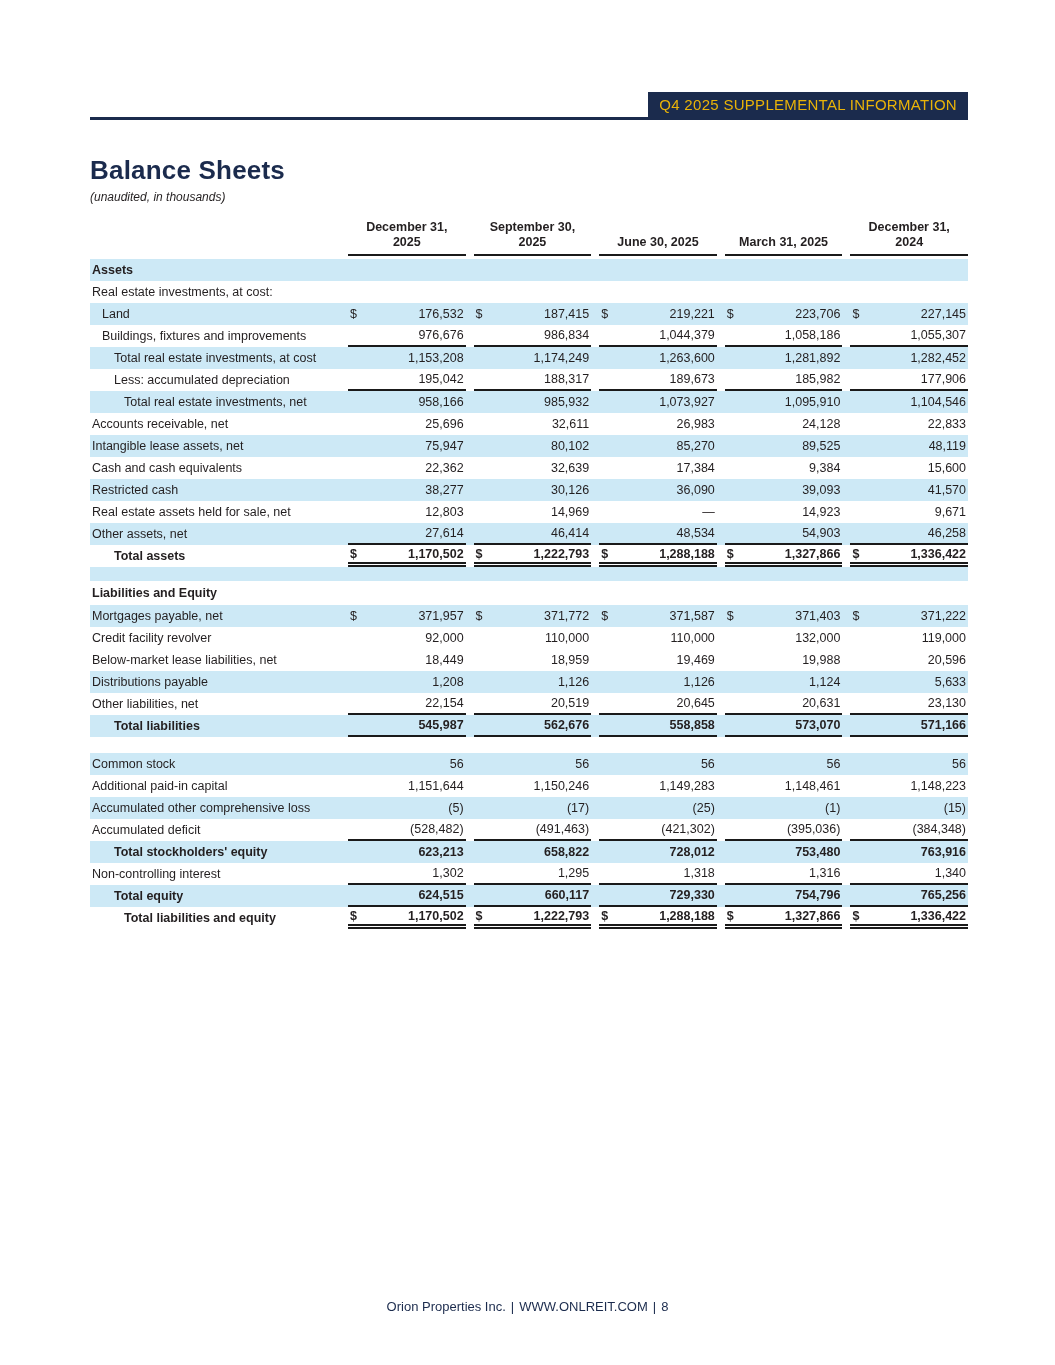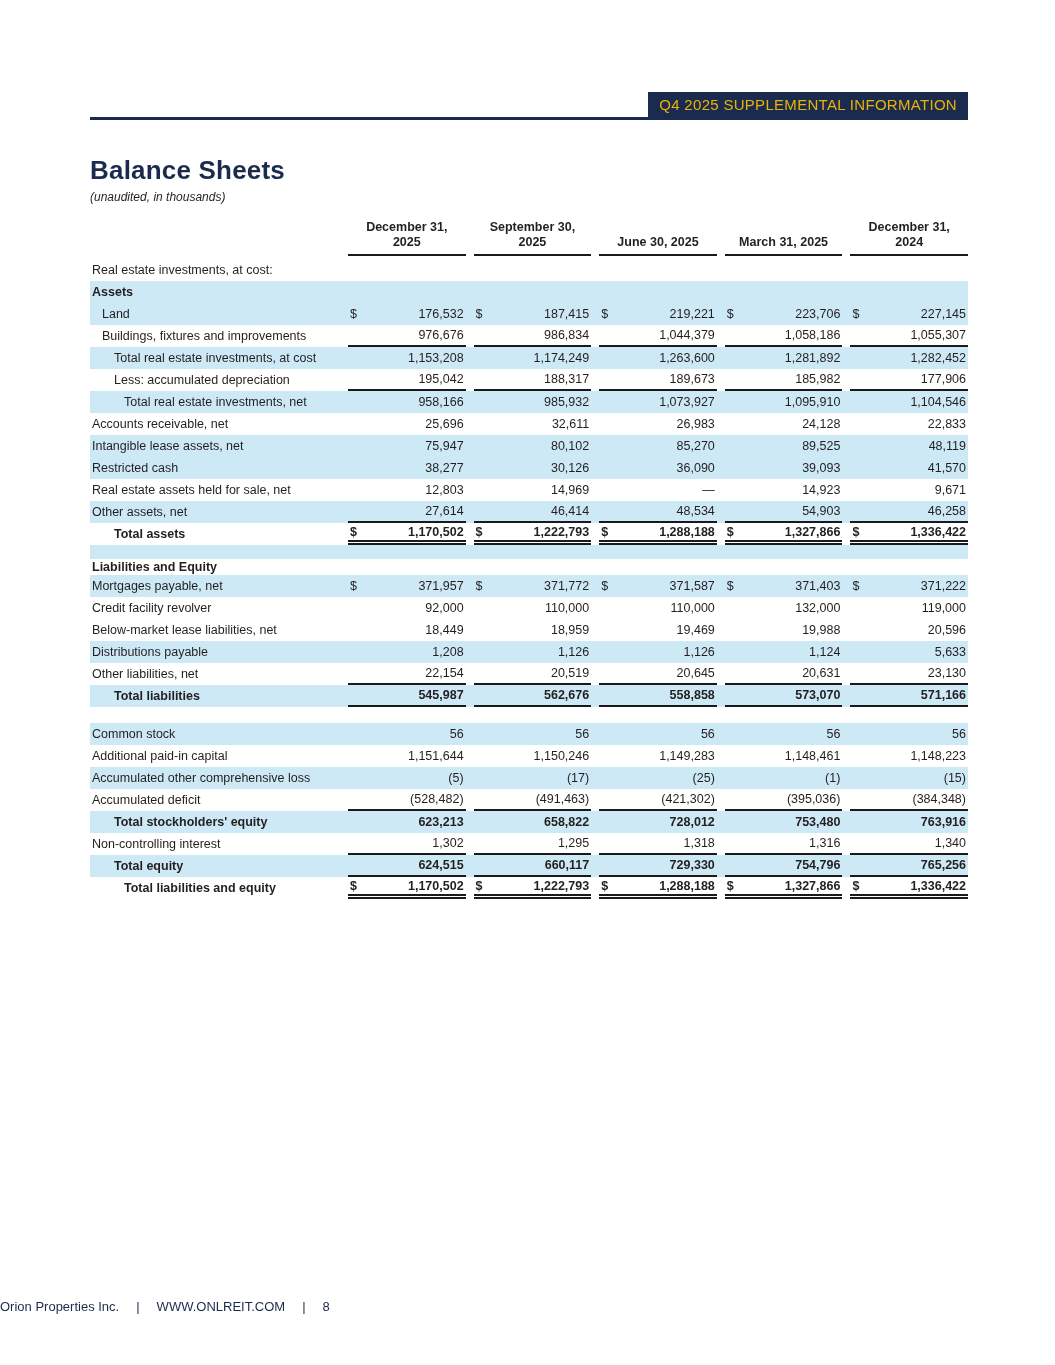--- a/index.html
+++ b/index.html
@@ -68,26 +68,26 @@
   .row .label.ind3{padding-left:34px;}
   .cell{
     display:flex;align-items:center;justify-content:flex-end;
     font-size:12.5px;padding-right:2px;padding-left:2px;
   }
   .cell .cur{margin-right:auto;}
   .row.bb .cell{border-bottom:2px solid var(--rule-black);}
   .row.dbl .cell{border-bottom:5px double var(--rule-black);}
   .row.spacer-blue{height:14px;background:var(--row-blue);}
   .row.spacer-white{height:16px;background:transparent;}
-  .row.section-tall{height:16px;}
+  .row.section-tall{height:24px;}
 
   
   .footer{
     position:absolute;top:1299px;left:0;width:1055px;
-    display:flex;align-items:center;gap:17px;
+    display:flex;justify-content:center;align-items:center;gap:5px;
     font-size:13px;color:var(--navy);
   }
   .footer .sep{color:var(--navy);}
 </style>
 </head>
 <body>
 
 <div class="content">
 
   <div class="header-band">
@@ -103,26 +103,26 @@
     <div class="hcell">December 31,
 2025</div>
         <div class="hcell">September 30,
 2025</div>
         <div class="hcell">June 30, 2025</div>
         <div class="hcell">March 31, 2025</div>
         <div class="hcell">December 31,
 2024</div>
       </div>
     <div id="table-rows">
+        <div class="grid-row row bg-blue bold">
+          <div class="label ind0">Assets</div>
+        </div>
         <div class="grid-row row bg-white">
           <div class="label ind0">Real estate investments, at cost:</div>
         </div>
-        <div class="grid-row row bg-blue bold">
-          <div class="label ind0">Assets</div>
-        </div>
         <div class="grid-row row bg-blue">
           <div class="label ind1">Land</div>
           <div class="cell">
             <span class="cur">$</span>
             <span>176,532</span>
           </div>
           <div class="cell">
             <span class="cur">$</span>
             <span>187,415</span>
           </div>
@@ -238,20 +238,38 @@
             <span>80,102</span>
           </div>
           <div class="cell">
             <span>85,270</span>
           </div>
           <div class="cell">
             <span>89,525</span>
           </div>
           <div class="cell">
             <span>48,119</span>
+          </div>
+        </div>
+        <div class="grid-row row bg-white">
+          <div class="label ind0">Cash and cash equivalents</div>
+          <div class="cell">
+            <span>22,362</span>
+          </div>
+          <div class="cell">
+            <span>32,639</span>
+          </div>
+          <div class="cell">
+            <span>17,384</span>
+          </div>
+          <div class="cell">
+            <span>9,384</span>
+          </div>
+          <div class="cell">
+            <span>15,600</span>
           </div>
         </div>
         <div class="grid-row row bg-blue">
           <div class="label ind0">Restricted cash</div>
           <div class="cell">
             <span>38,277</span>
           </div>
           <div class="cell">
             <span>30,126</span>
           </div>

